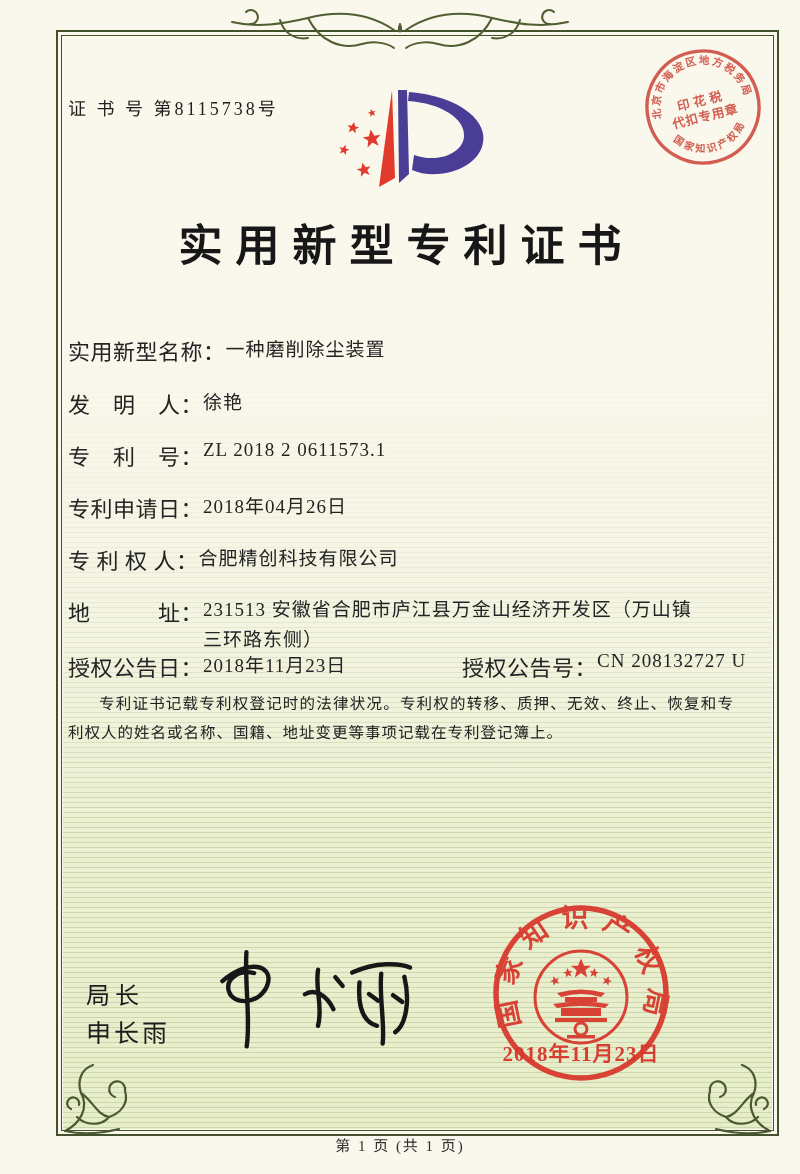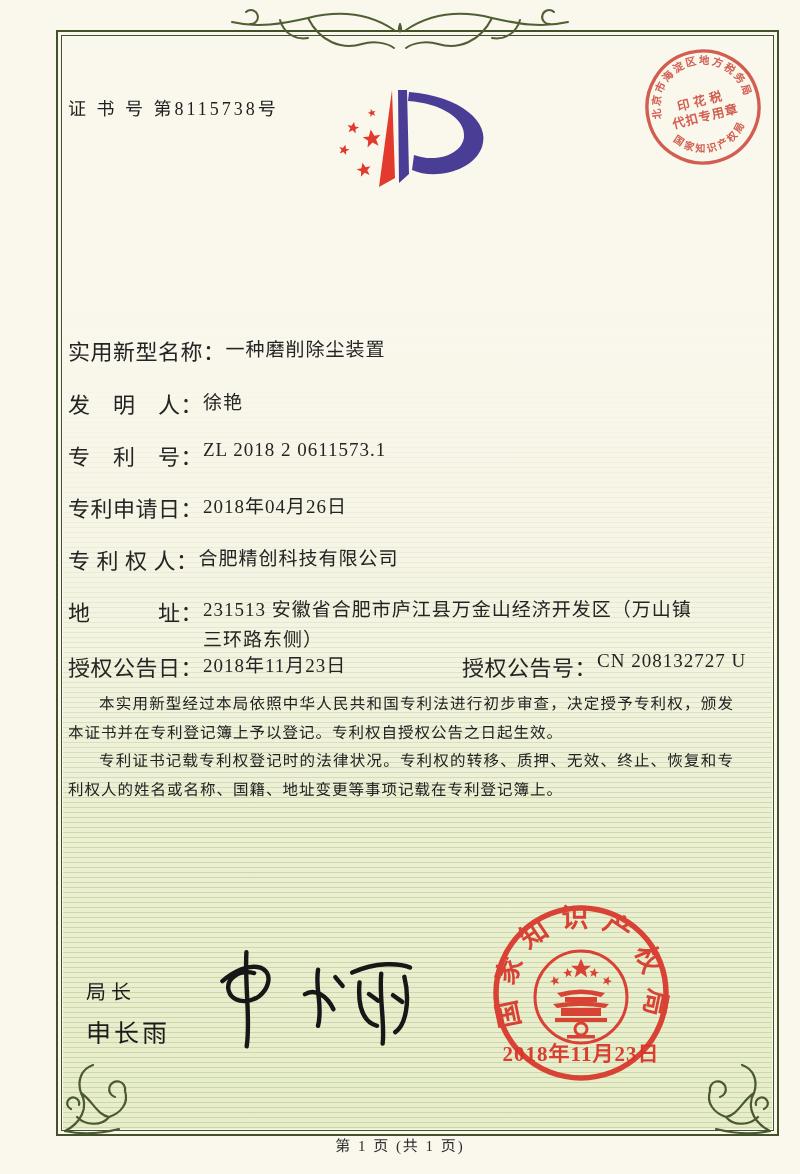--- a/index.html
+++ b/index.html
@@ -35,21 +35,21 @@
   .field-row{position:absolute;left:0;font-size:19px;color:#242424;white-space:nowrap;}
   .field-row .lbl{display:inline-block;min-width:127px;font-size:22px;vertical-align:top;letter-spacing:.5px;}
   .field-row .val{display:inline-block;letter-spacing:1px;vertical-align:top;}
   .field-row .val.wrap{white-space:normal;width:505px;line-height:30px;}
   .grant-col{position:absolute;left:394px;top:0;white-space:nowrap;}
 
   .body-text{position:absolute;left:68px;top:690px;width:666px;font-size:15.5px;line-height:28.6px;
     text-align:justify;color:#222;letter-spacing:1px;}
   .body-text p{text-indent:2em;}
 
-  .signer-title{position:absolute;left:86px;top:976px;font-size:20px;letter-spacing:5px;color:#1c1c1c;
+  .signer-title{position:absolute;left:86px;top:976px;font-size:24px;letter-spacing:5px;color:#1c1c1c;
     font-family:"Liberation Sans","DejaVu Sans",sans-serif;}
   .signer-name{position:absolute;left:86px;top:1013px;font-size:25px;letter-spacing:3px;color:#1c1c1c;
     font-family:"Liberation Sans","DejaVu Sans",sans-serif;}
   .signature{position:absolute;left:195px;top:938px;width:235px;height:118px;transform:rotate(-2deg);}
 
   .seal{position:absolute;left:491px;top:903px;width:180px;height:180px;opacity:.92;}
   .seal-date{position:absolute;left:481px;top:1037px;width:200px;text-align:center;font-size:21px;
     font-weight:600;letter-spacing:1px;color:var(--seal-red);opacity:.95;}
 
   .footer{position:absolute;left:0;top:1096px;width:800px;text-align:center;font-size:15px;
@@ -113,20 +113,21 @@
       <use href="#star" transform="translate(16,66) scale(0.55) rotate(14)"></use>
       <use href="#star" transform="translate(36,86) scale(0.75) rotate(-12)"></use>
       <polygon points="64,6 51,103 67,94"></polygon>
     </g>
     <g fill="var(--logo-purple)">
       <polygon points="70,6 79,6 81,90 71,99"></polygon>
       <path d="M81,8 C132,12 163,38 154,63 C145,88 106,96 84,86 L86,71 C107,79 134,71 136,53 C138,35 113,19 80,17 Z"></path>
     </g>
   </svg>
 
+  <div class="title">实用新型专利证书</div>
 
   <svg class="tax-stamp" viewBox="-62 -62 124 124">
     <circle cx="0" cy="0" r="56" fill="none" stroke="var(--stamp-red)" stroke-width="3.4"></circle>
     <defs>
       <path id="ts-top" d="M-37.2,21.5 A43,43 0 1 1 37.2,21.5"></path>
       <path id="ts-bot" d="M-40.8,19 A45,45 0 0 0 40.8,19"></path>
     </defs>
     <text font-size="10.5" letter-spacing="2" fill="var(--stamp-red)" font-weight="bold">
       <textPath href="#ts-top" startOffset="50%" text-anchor="middle">北京市海淀区地方税务局</textPath>
     </text>
@@ -158,21 +159,20 @@
     </div>
     <div class="field-row" style="top:650px">
       <span class="lbl">授权公告日：</span><span class="val">2018年11月23日</span>
       <span class="grant-col">
         <span class="lbl" style="min-width:0">授权公告号：</span><span class="val">CN 208132727 U</span>
       </span>
     </div>
   </div>
 
   <div class="body-text">
-    <p>本实用新型经过本局依照中华人民共和国专利法进行初步审查，决定授予专利权，颁发本证书并在专利登记簿上予以登记。专利权自授权公告之日起生效。</p>
     <p>专利证书记载专利权登记时的法律状况。专利权的转移、质押、无效、终止、恢复和专利权人的姓名或名称、国籍、地址变更等事项记载在专利登记簿上。</p>
   </div>
 
   <div class="signer-title">局长</div>
   <div class="signer-name">申长雨</div>
 
   <svg class="signature" viewBox="0 0 235 118">
     <g stroke="#171717" stroke-width="4.4" fill="none" stroke-linecap="round" stroke-linejoin="round">
       <path d="M28,40 C55,18 80,26 73,45 C66,64 38,66 34,50 C31,37 46,29 60,33"></path>
       <path d="M53,12 C50,45 55,80 50,106"></path>

